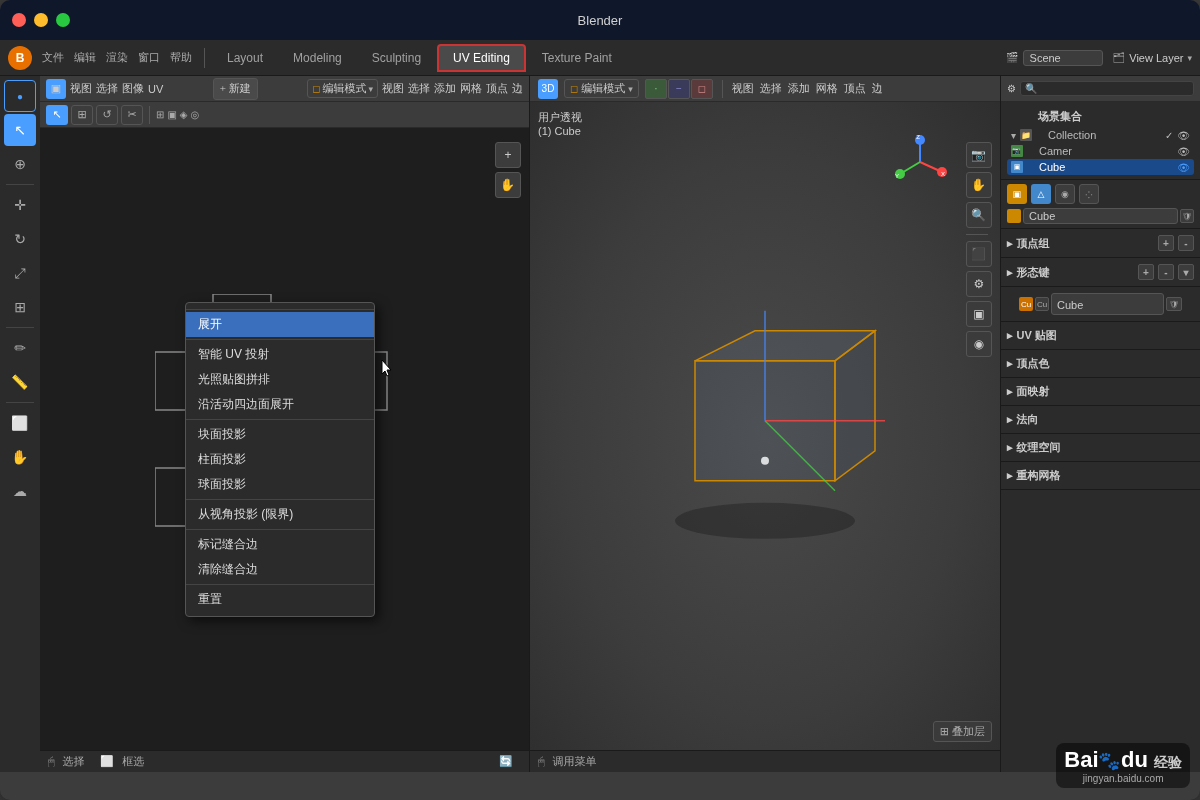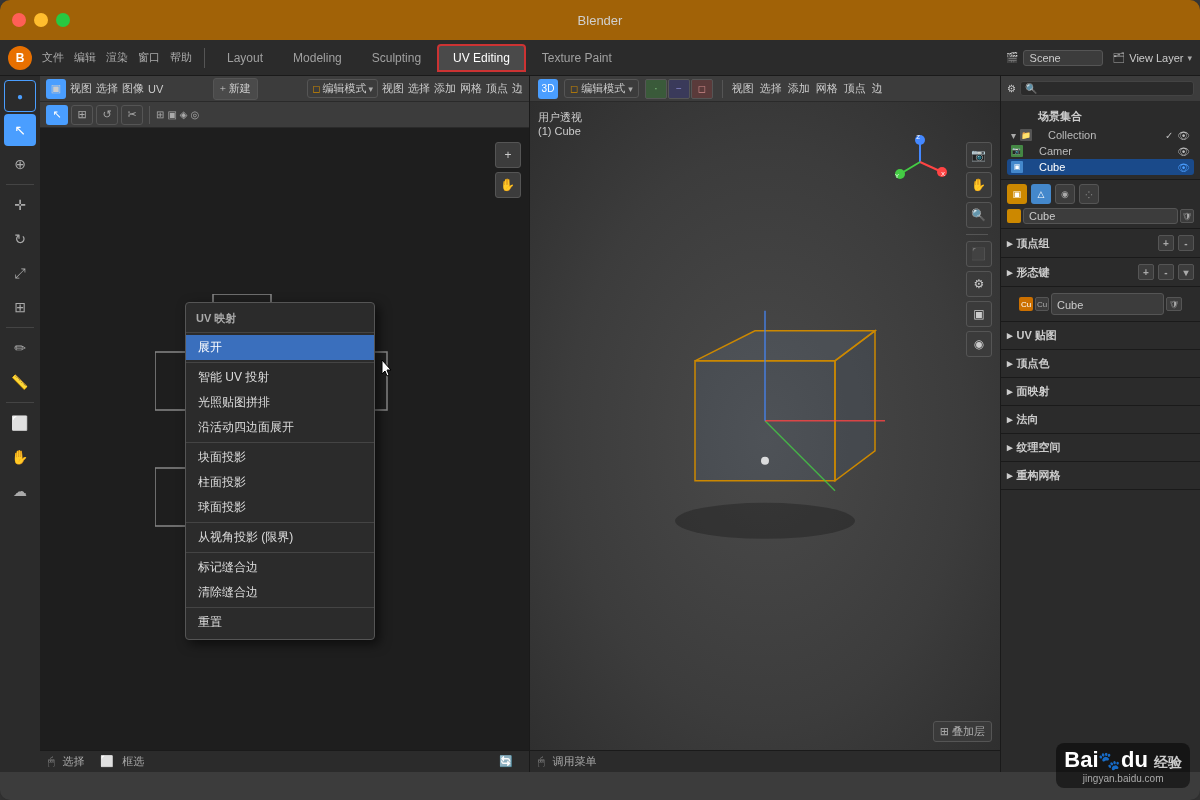--- a/index.html
+++ b/index.html
@@ -19,21 +19,21 @@
       background: #3c3c3c;
       border-radius: 10px;
       overflow: hidden;
       position: relative;
       box-shadow: 0 4px 20px rgba(0,0,0,0.5);
     }
 
     
     .title-bar {
       height: 40px;
-      background: #a16207;
+      background: #0f172a;
       display: flex;
       align-items: center;
       justify-content: center;
       position: relative;
     }
 
     .window-controls {
       position: absolute;
       left: 12px;
       display: flex;
@@ -553,21 +553,20 @@
             <line x1="58" y1="58" x2="116" y2="116" stroke="#666" stroke-width="0.5"></line>
             <line x1="116" y1="58" x2="58" y2="116" stroke="#666" stroke-width="0.5"></line>
             <line x1="116" y1="58" x2="174" y2="116" stroke="#666" stroke-width="0.5"></line>
             <line x1="174" y1="58" x2="116" y2="116" stroke="#666" stroke-width="0.5"></line>
             <line x1="58" y1="116" x2="116" y2="174" stroke="#666" stroke-width="0.5"></line>
             <line x1="116" y1="116" x2="58" y2="174" stroke="#666" stroke-width="0.5"></line>
           </svg>
         </div>
 
         <div class="context-menu">
-          <div class="menu-header">UV 映射</div>
           <div class="menu-separator"></div>
           <div class="menu-item highlighted">展开</div>
           <div class="menu-separator"></div>
           <div class="menu-item">智能 UV 投射</div>
           <div class="menu-item">光照贴图拼排</div>
           <div class="menu-item">沿活动四边面展开</div>
           <div class="menu-separator"></div>
           <div class="menu-item">块面投影</div>
           <div class="menu-item">柱面投影</div>
           <div class="menu-item">球面投影</div>

